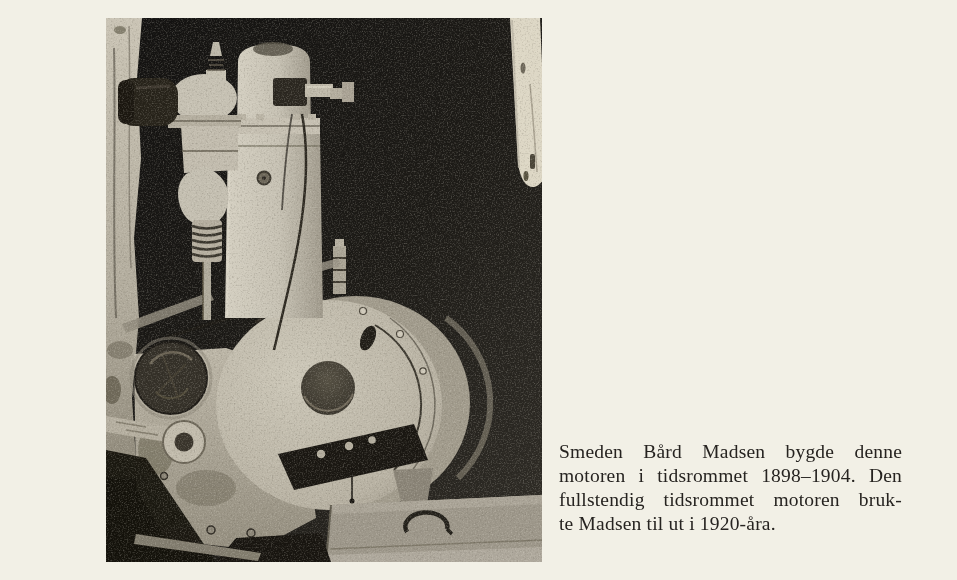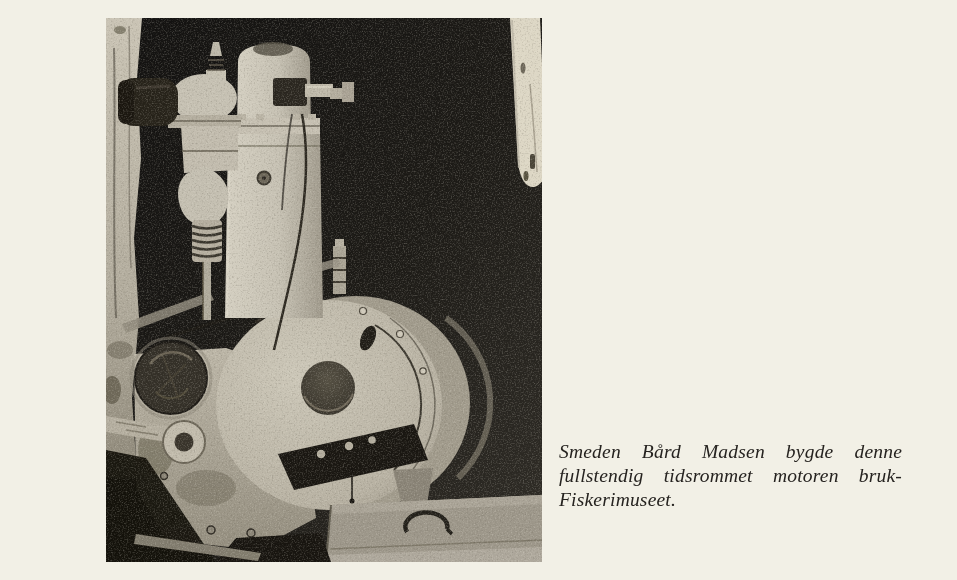--- a/index.html
+++ b/index.html
@@ -11,21 +11,20 @@
     overflow:hidden;
   }
   .page{position:absolute;inset:0;}
   .photo-frame{
     position:absolute;left:106px;top:18px;width:436px;height:544px;
     overflow:hidden;
   }
   .photo-frame svg{display:block;width:436px;height:544px;}
   .caption{
     position:absolute;left:559px;top:440px;width:343px;
-    font-style:italic;
     font-size:19.5px;
     line-height:24px;
     color:#262320;
     letter-spacing:0.2px;
   }
   .caption .line{white-space:nowrap;}
   .caption .line.just{
     white-space:normal;
     text-align:justify;
     text-align-last:justify;
@@ -200,17 +199,18 @@
       <path d="M196,96 C206,150 196,210 186,255 C181,278 176,298 168,332" stroke="#2c2820" stroke-width="2.5" fill="none"></path>
       <path d="M186,96 C180,130 178,160 176,192" stroke="#35312a" stroke-width="1.8" fill="none" opacity="0.8"></path>
 
       <rect x="0" y="0" width="436" height="544" filter="url(#grainL)" opacity="0.5"></rect>
       <rect x="0" y="0" width="436" height="544" filter="url(#grainD)" opacity="0.42"></rect>
     </svg>
   </div>
 
   <div class="caption">
     <div class="line just">Smeden Bård Madsen bygde denne</div>
+    <div class="line just">motoren i tidsrommet 1898–1904. Den</div>
     <div class="line just">fullstendig tidsrommet motoren bruk-</div>
-    <div class="line">Fiskerimuseet.</div>
+    <div class="line">te Madsen til ut i 1920-åra.</div>
   </div>
 
 </div>
 
 </body></html>

